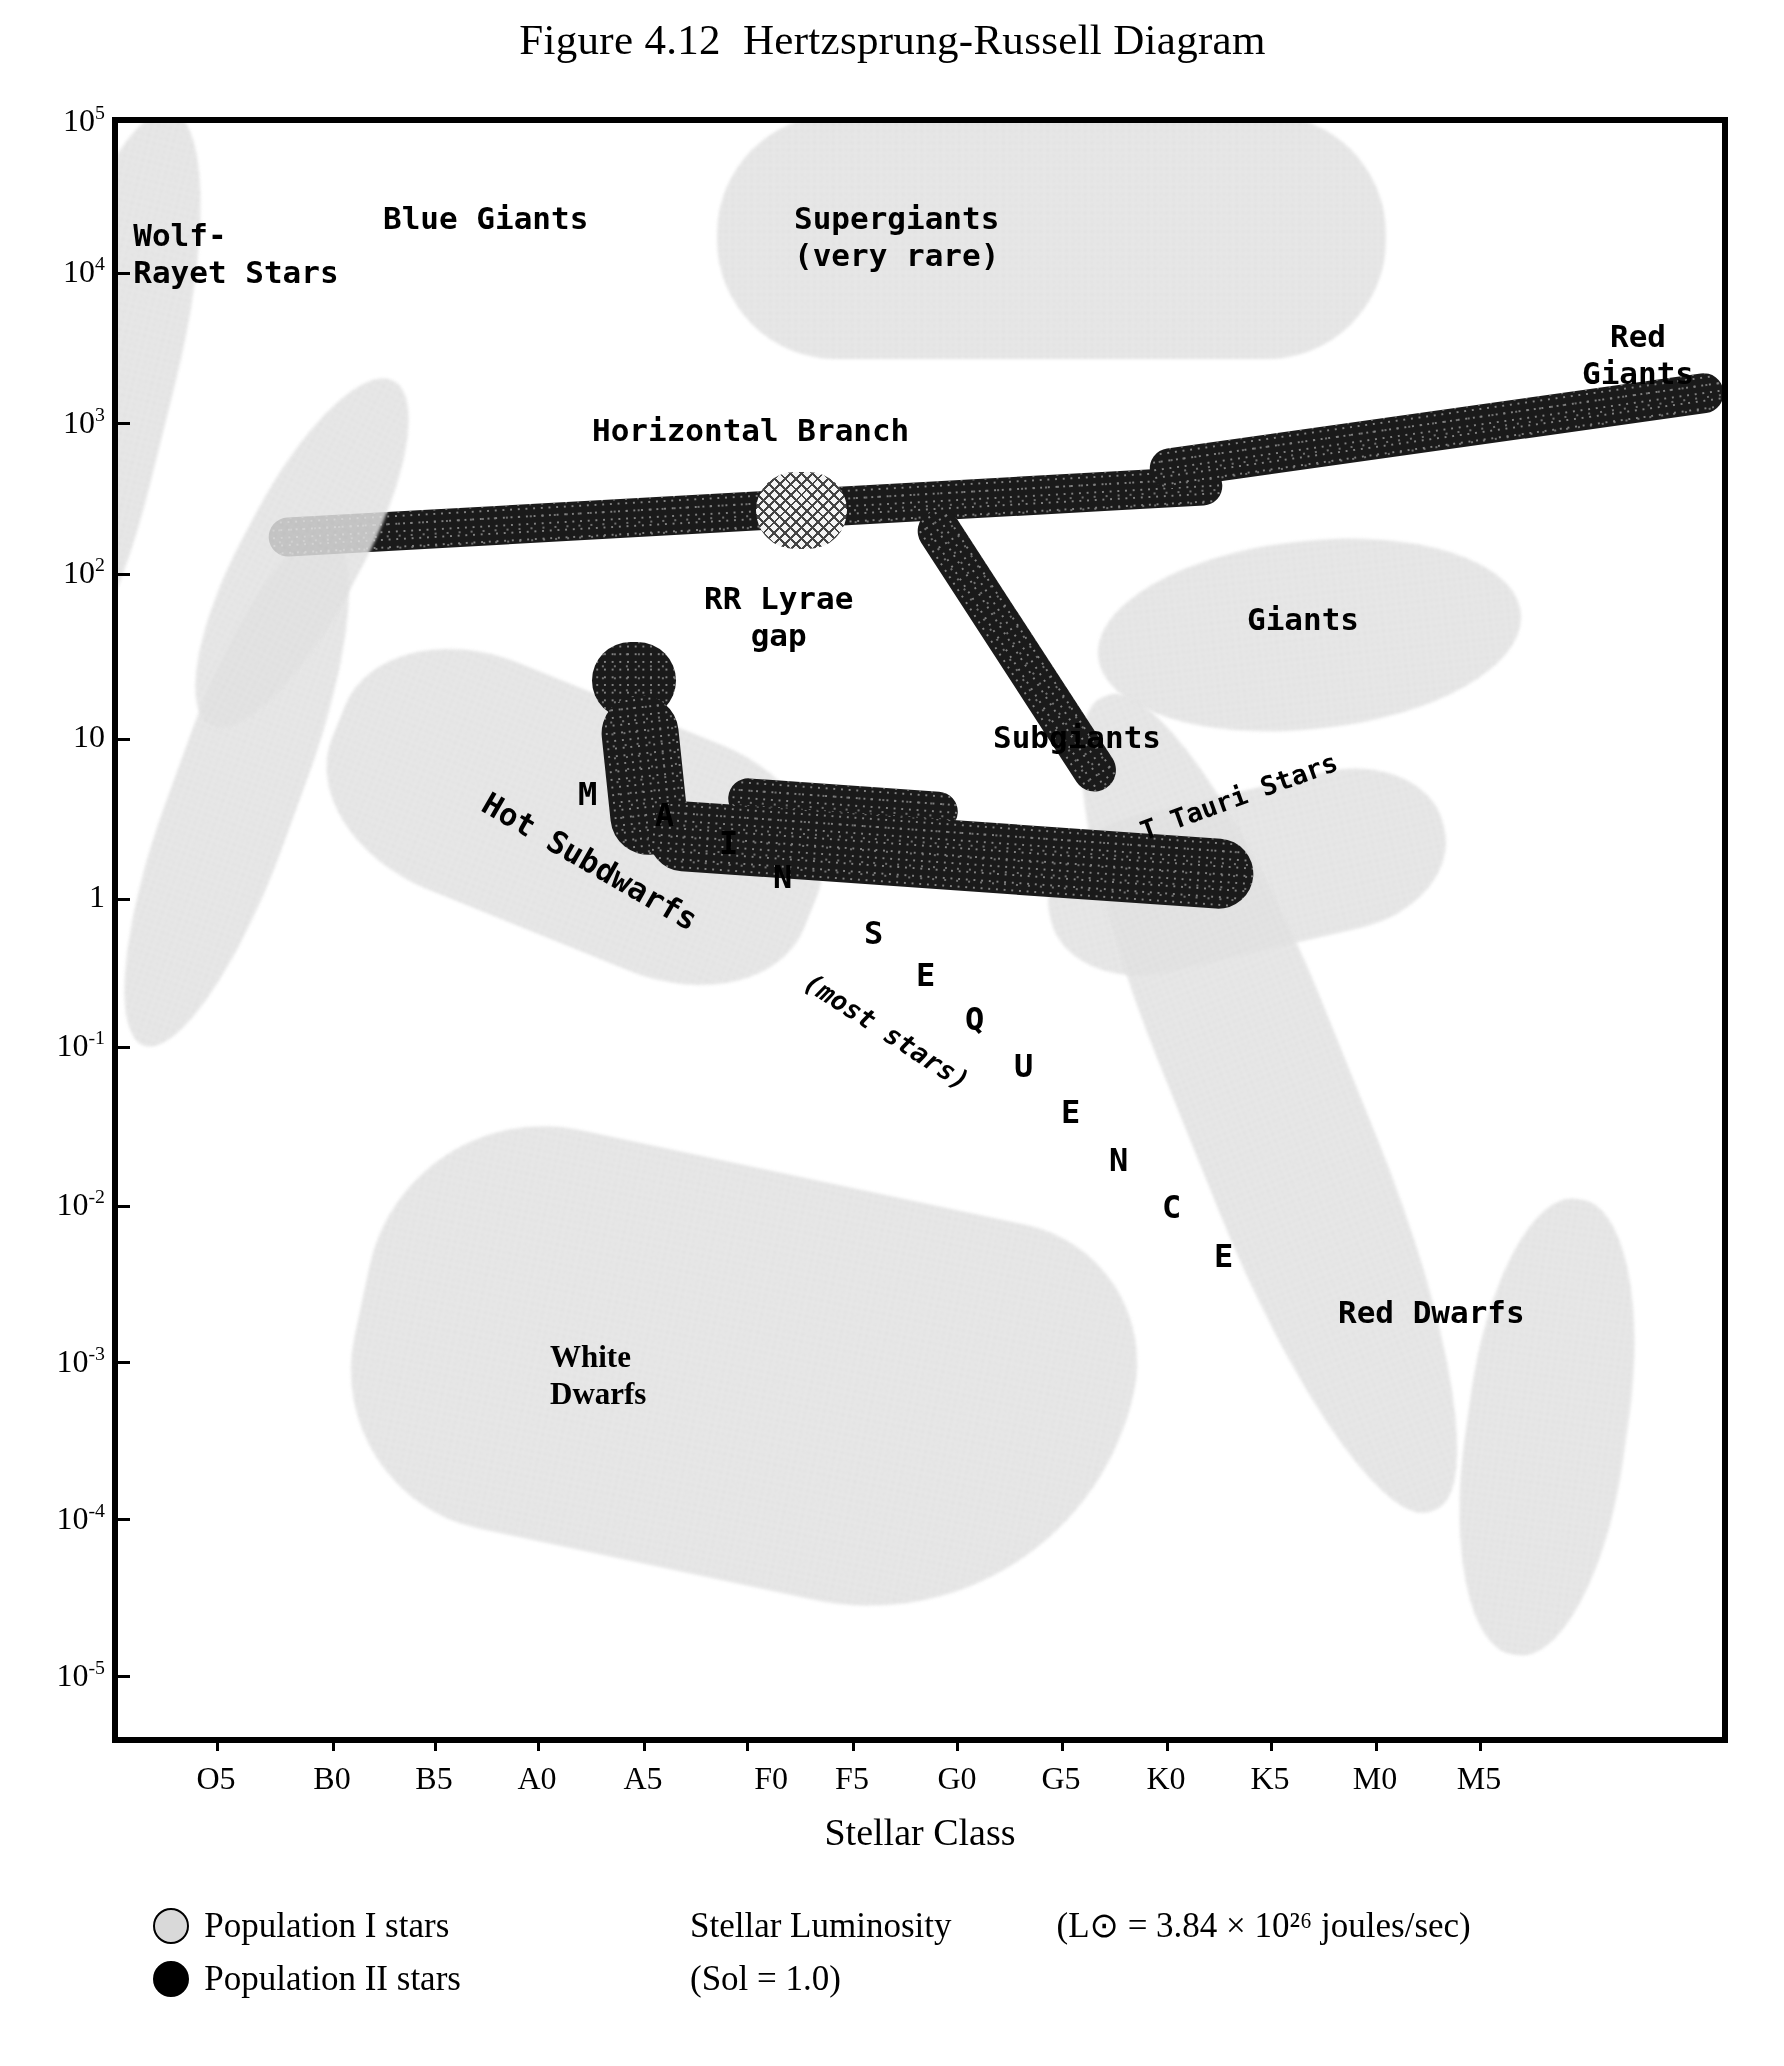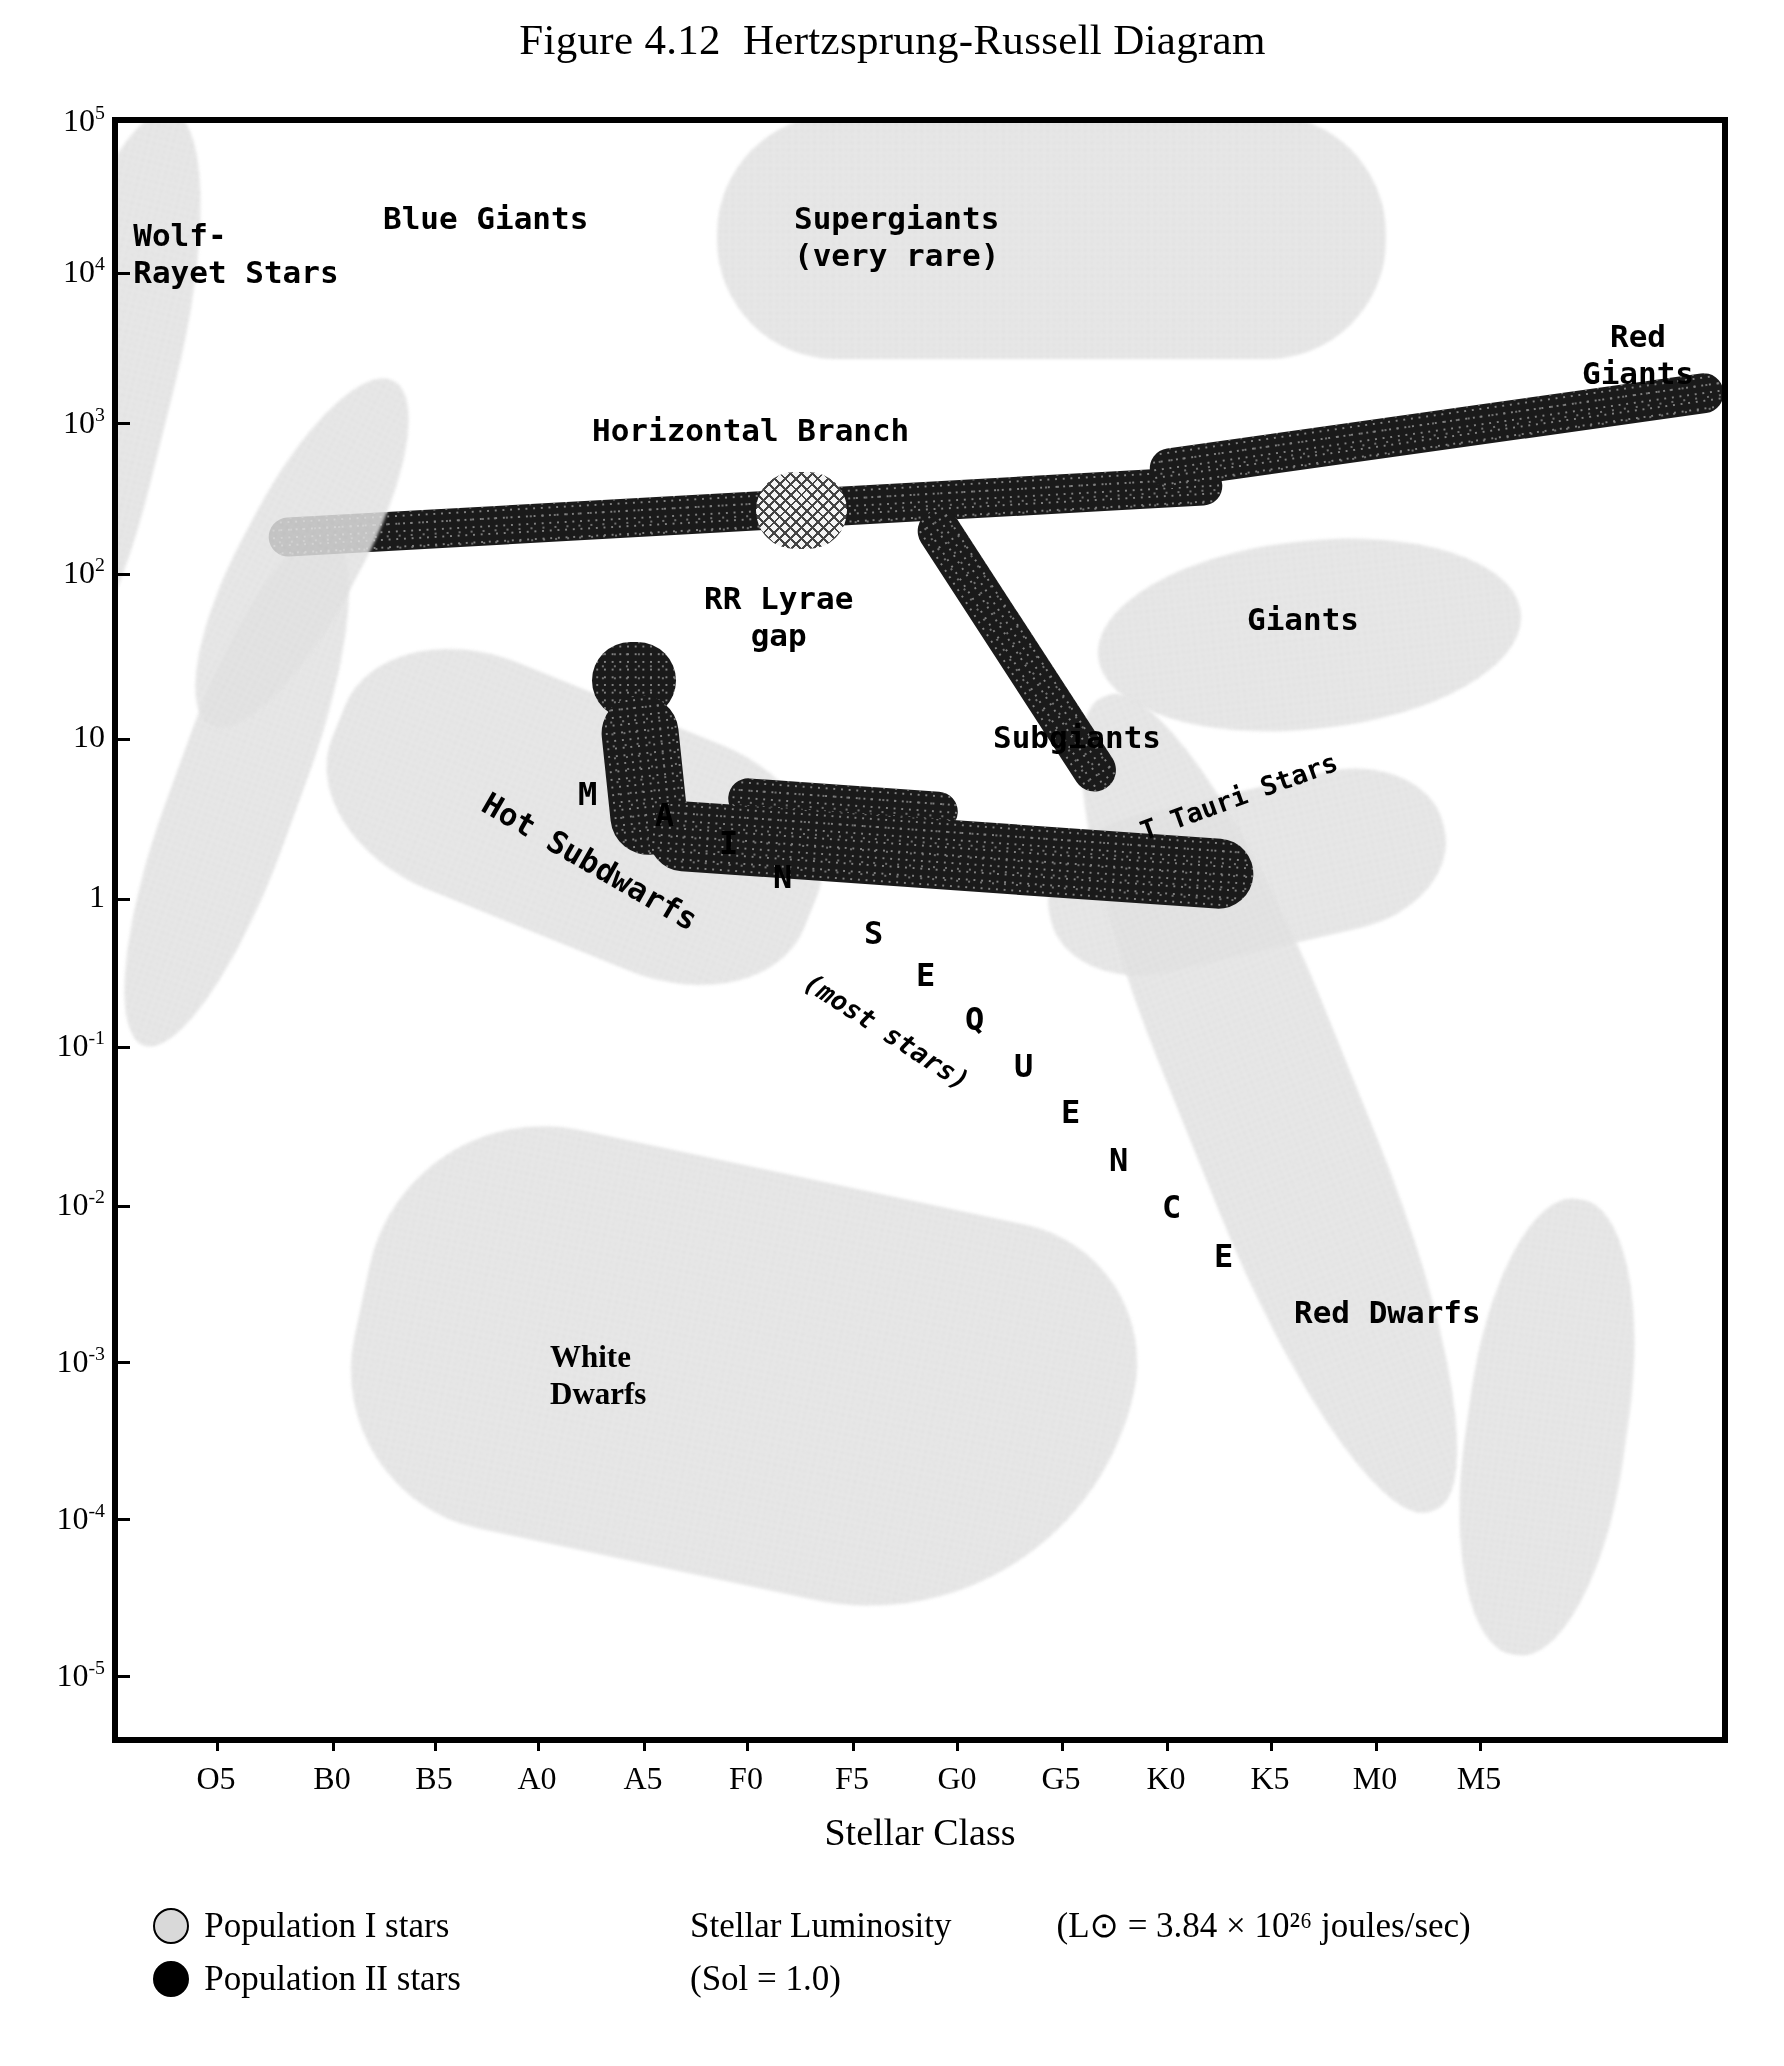--- a/index.html
+++ b/index.html
@@ -284,21 +284,21 @@
   <div class="chart-label" style="left:1129px; top:478px;">Giants</div>
 
   <div class="chart-label" style="left:875px; top:596px;">Subgiants</div>
 
   <div class="chart-label" style="left:376px; top:662px; transform: rotate(30deg); transform-origin: left top;">Hot Subdwarfs</div>
 
   <div class="chart-label label-small" style="left:1018px; top:694px; transform: rotate(-20deg); transform-origin: left top;">T Tauri Stars</div>
 
   <div class="chart-label label-italic" style="left:697px; top:843px; transform: rotate(33deg); transform-origin: left top;">(most stars)</div>
 
-  <div class="chart-label" style="left:1176px; top:1171px;">Red Dwarfs</div>
+  <div class="chart-label" style="left:1220px; top:1171px;">Red Dwarfs</div>
 
   <div class="chart-label" style="left:432px; top:1216px;font-family:Liberation Serif, serif;">White
 Dwarfs</div>
 
   <div style="position:absolute; left:0; top:0;">
     <span class="ms-letter" style="left:460px; top:652px;">M</span>
     <span class="ms-letter" style="left:537px; top:673px;">A</span>
     <span class="ms-letter" style="left:601px; top:701px;">I</span>
     <span class="ms-letter" style="left:655px; top:735px;">N</span>
     <span class="ms-letter" style="left:746px; top:791px;">S</span>
@@ -338,21 +338,21 @@
   <div class="y-tick-mark" style="top:1518px;"></div>
   <div class="y-tick-mark" style="top:1675px;"></div>
 </div>
 
 <div>
   <div class="x-tick-label" style="left:174px;">O5</div>
   <div class="x-tick-label" style="left:290px;">B0</div>
   <div class="x-tick-label" style="left:392px;">B5</div>
   <div class="x-tick-label" style="left:495px;">A0</div>
   <div class="x-tick-label" style="left:601px;">A5</div>
-  <div class="x-tick-label" style="left:704px;">F0</div>
+  <div class="x-tick-label" style="left:704px;text-align:right;">F0</div>
   <div class="x-tick-label" style="left:810px;">F5</div>
   <div class="x-tick-label" style="left:915px;">G0</div>
   <div class="x-tick-label" style="left:1019px;">G5</div>
   <div class="x-tick-label" style="left:1124px;">K0</div>
   <div class="x-tick-label" style="left:1228px;">K5</div>
   <div class="x-tick-label" style="left:1333px;">M0</div>
   <div class="x-tick-label" style="left:1437px;">M5</div>
 
   <div class="x-tick-mark" style="left:216px;"></div>
   <div class="x-tick-mark" style="left:332px;"></div>

